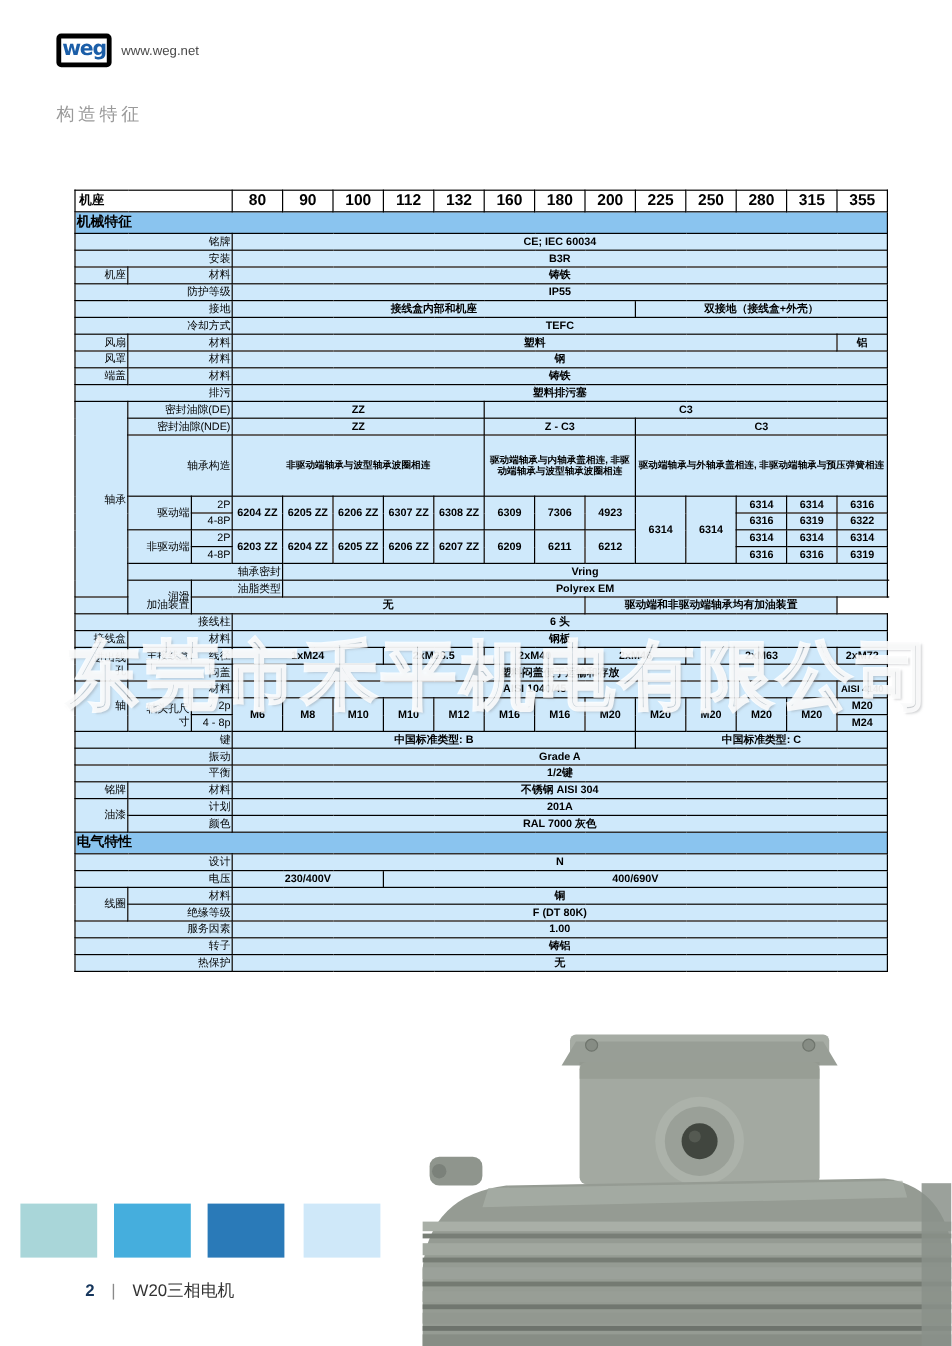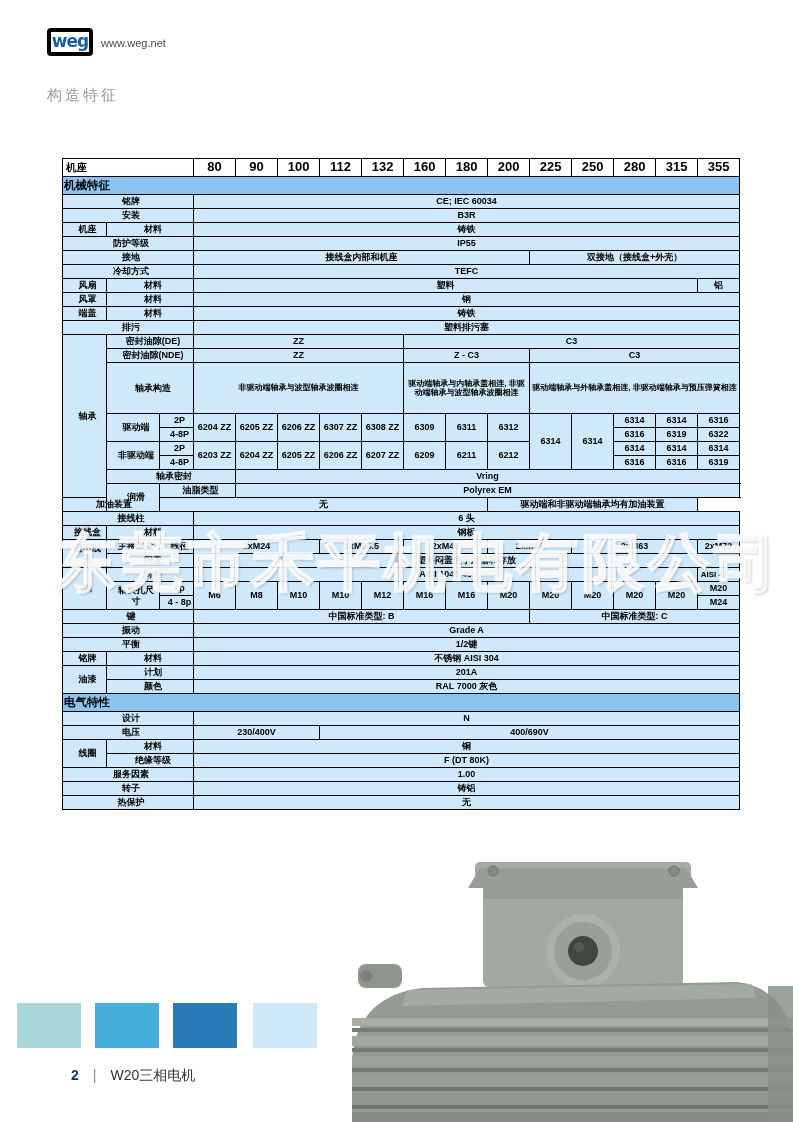--- a/index.html
+++ b/index.html
@@ -11,21 +11,21 @@
             font-weight:bold;font-size:17px;line-height:19px;text-align:center;
             font-family:"DejaVu Sans",sans-serif;letter-spacing:-1px;}
   .website{position:absolute;left:101px;top:37px;font-size:11px;color:#4a4a4a;}
   .page-title{position:absolute;left:47px;top:86px;font-size:15px;color:#9a9a9a;letter-spacing:3px;}
   
   table.spec{position:absolute;left:62px;top:158px;width:677px;border-collapse:collapse;
              table-layout:fixed;}
   table.spec td{border:1px solid #000;background:#cfe9fb;font-size:9px;height:13px;
                 padding:0 1px;text-align:center;vertical-align:middle;color:#000;
                 font-weight:bold;line-height:1.15;overflow:hidden;}
-  table.spec td.label{text-align:center;padding-left:7px;font-weight:bold;}
+  table.spec td.label{text-align:right;padding-left:7px;font-weight:normal;}
   table.spec td.hdr{background:#ffffff;font-weight:bold;font-size:13px;height:17px;}
   table.spec td.hdrl{background:#ffffff;font-weight:bold;font-size:10.5px;height:17px;
                      text-align:left;padding-left:3px;}
   table.spec td.sec{background:#8ac4ef;font-weight:bold;font-size:11.5px;height:17px;text-align:left;}
   table.spec td.small{font-size:8px;font-weight:bold;}
   table.spec td.tall{height:50px;}
   
   .watermark{position:absolute;left:54px;top:521px;width:690px;z-index:5;
              font-size:62px;font-weight:bold;white-space:nowrap;letter-spacing:4px;
              color:rgba(190,195,200,0.50);-webkit-text-stroke:2px rgba(255,255,255,0.85);
@@ -158,22 +158,22 @@
         </tr>
         <tr>
           <td rowspan="2" class="label">驱动端</td>
           <td class="label">2P</td>
           <td rowspan="2">6204 ZZ</td>
           <td rowspan="2">6205 ZZ</td>
           <td rowspan="2">6206 ZZ</td>
           <td rowspan="2">6307 ZZ</td>
           <td rowspan="2">6308 ZZ</td>
           <td rowspan="2">6309</td>
-          <td rowspan="2">6311</td>
-          <td rowspan="2">6312</td>
+          <td rowspan="2">7306</td>
+          <td rowspan="2">4923</td>
           <td rowspan="4">6314</td>
           <td rowspan="4">6314</td>
           <td>6314</td>
           <td>6314</td>
           <td>6316</td>
         </tr>
         <tr>
           <td class="label">4-8P</td>
           <td>6316</td>
           <td>6319</td>

